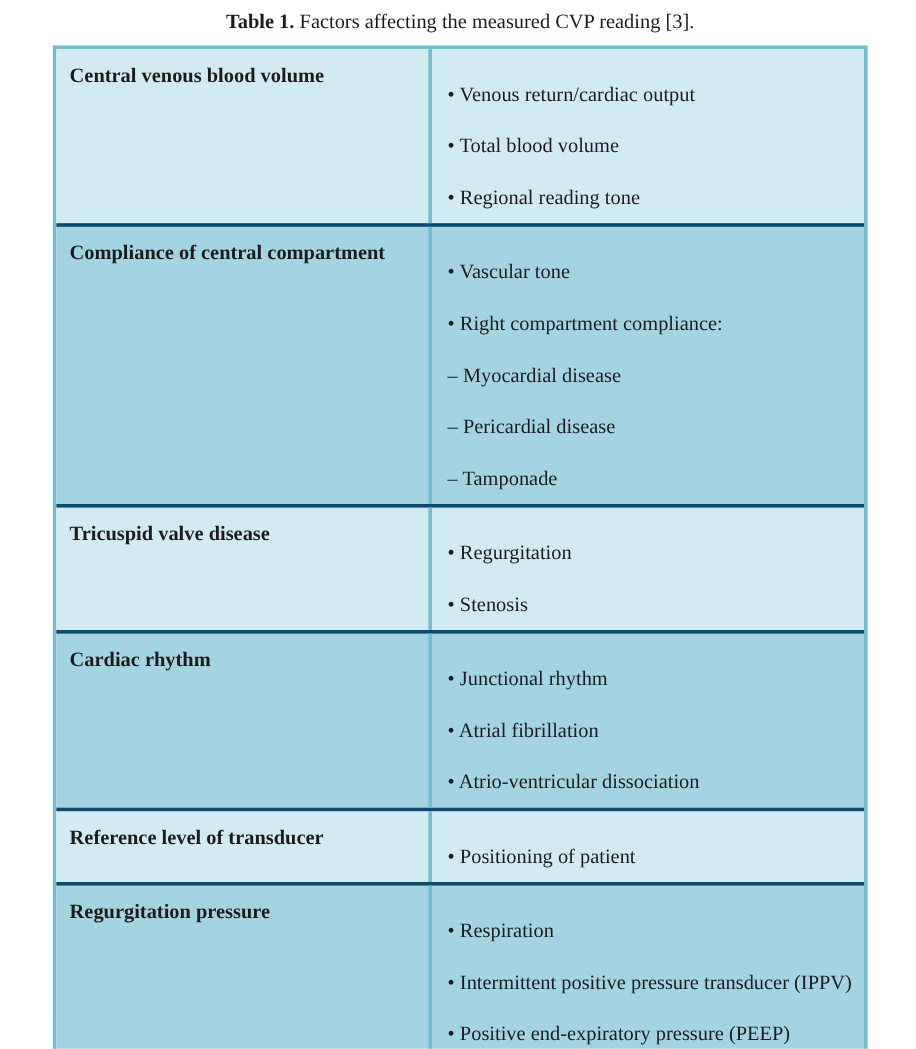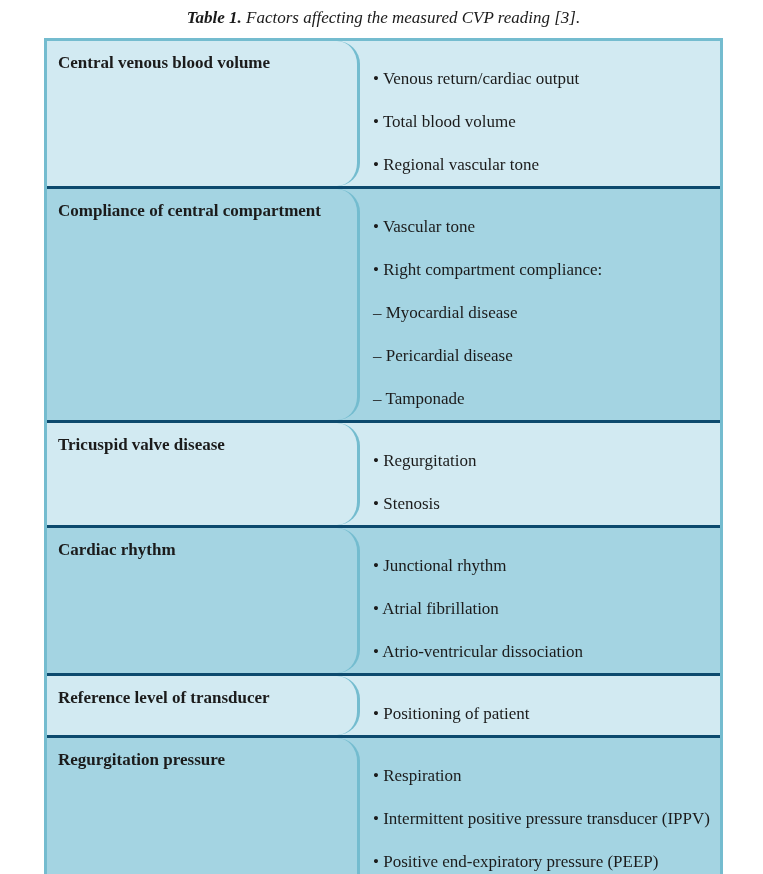--- a/index.html
+++ b/index.html
@@ -16,21 +16,20 @@
     position: relative;
     box-sizing: border-box;
   }
   .caption {
     width: 679px;
     margin: 0 0 0 44px;
     padding-top: 7px;
     text-align: center;
     font-size: 17px;
     line-height: 22px;
-    font-style: italic;
   }
   .caption b { font-weight: bold; }
   .cvp-table {
     width: 679px;
     margin: 9px 0 0 44px;
     box-sizing: border-box;
     border: 3px solid #74bccf;
     border-bottom: 9px solid #74bccf;
   }
   .row {
@@ -44,21 +43,20 @@
     box-sizing: border-box;
     font-size: 17px;
   }
   .factor {
     width: 313px;
     flex: 0 0 313px;
     border-right: 3px solid #74bccf;
     font-weight: bold;
     padding: 0 8px 0 11px;
     line-height: 43px;
-    border-radius: 23px;
   }
   .details {
     flex: 1 1 auto;
     padding: 16px 10px 0 13px;
   }
   .details p {
     margin: 0;
     line-height: 43px;
   }
   .details p.justify {
@@ -74,21 +72,21 @@
 
   <p class="caption"><b>Table 1.</b><span> Factors affecting the measured CVP reading [3].</span></p>
 
   <div class="cvp-table">
 
     <div class="row light">
       <div class="cell factor">Central venous blood volume</div>
       <div class="cell details">
         <p>• Venous return/cardiac output</p>
         <p>• Total blood volume</p>
-        <p>• Regional vascular tone</p>
+        <p>• Regional reading tone</p>
       </div>
     </div>
 
     <div class="row dark">
       <div class="cell factor">Compliance of central compartment</div>
       <div class="cell details">
         <p>• Vascular tone</p>
         <p>• Right compartment compliance:</p>
         <p>– Myocardial disease</p>
         <p>– Pericardial disease</p>

